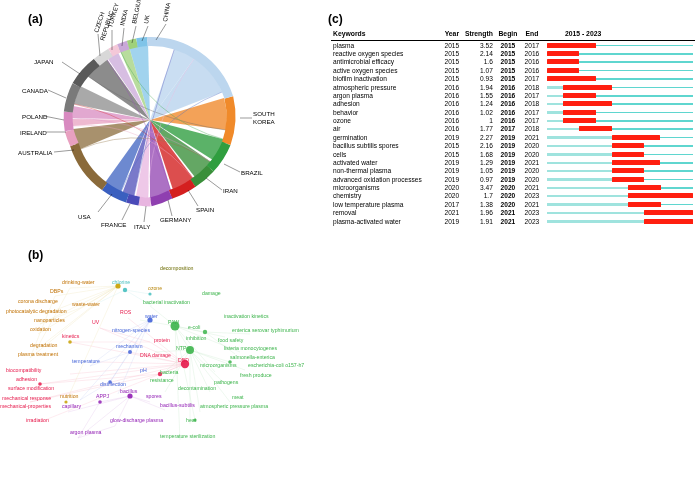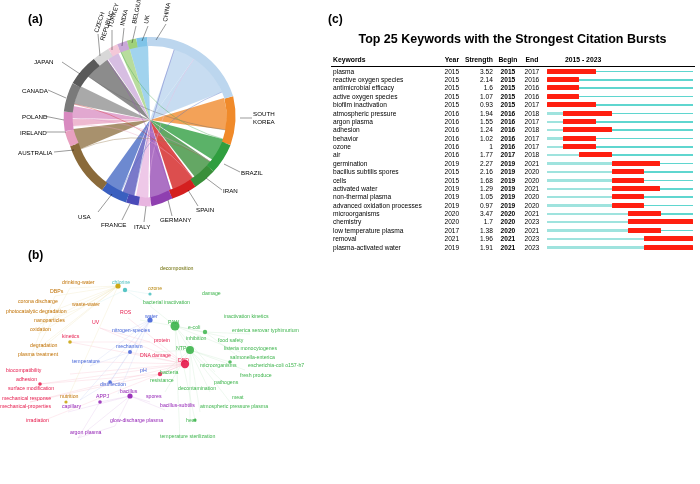--- a/index.html
+++ b/index.html
@@ -395,21 +395,20 @@
         <text x="26" y="160" class="net-label" fill="#e6194b" font-size="5.2">irradiation</text>
         <text x="110" y="160" class="net-label" fill="#911eb4" font-size="5">glow-discharge plasma</text>
         <text x="186" y="160" class="net-label" fill="#3cb44b" font-size="5.2">heat</text>
         <text x="70" y="172" class="net-label" fill="#911eb4" font-size="5.4">argon plasma</text>
         <text x="160" y="176" class="net-label" fill="#3cb44b" font-size="5">temperature sterilization</text>
       </g>
   </svg>
 </div>
 
 <div id="panel-c">
-  <div id="panel-c-title">Top 25 Keywords with the Strongest Citation Bursts</div>
   <table id="burst-table">
     <thead>
       <tr>
         <th class="col-kw">Keywords</th>
         <th class="col-year">Year</th>
         <th class="col-strength">Strength</th>
         <th class="col-begin">Begin</th>
         <th class="col-end">End</th>
         <th class="col-bar hdr-range">2015 - 2023</th>
       </tr>

